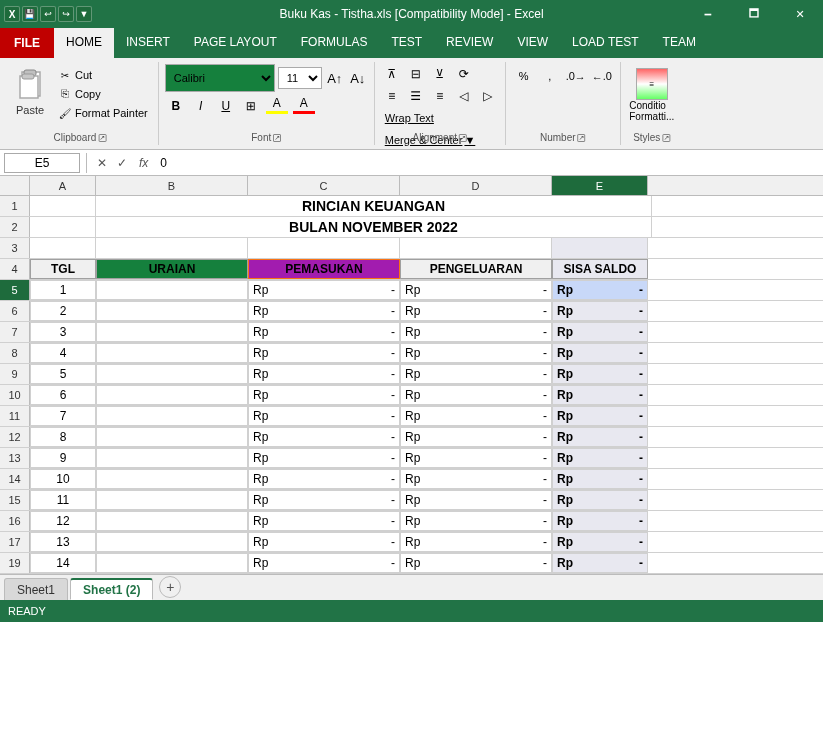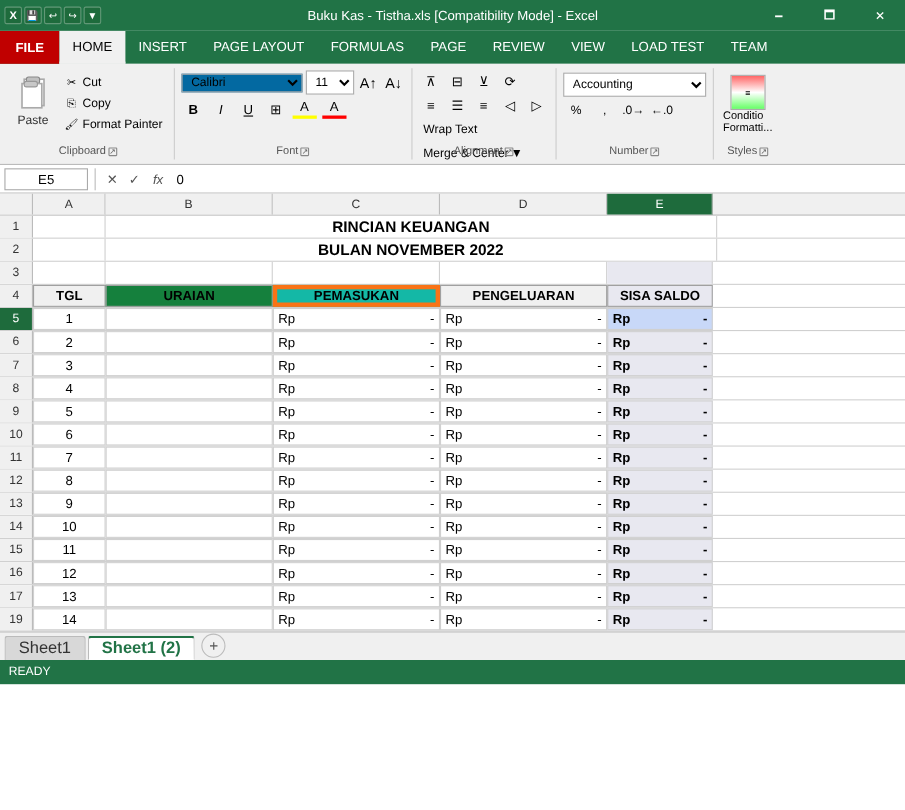--- a/index.html
+++ b/index.html
@@ -191,24 +191,24 @@
       display: flex;
       flex-direction: column;
       gap: 3px;
     }
     .font-row1, .font-row2 {
       display: flex;
       align-items: center;
       gap: 3px;
     }
     .font-select {
-      height: 17px;
+      height: 28px;
       font-size: 11px;
       border: 1px solid #aaa;
-      background: #0369a1;
+      background: #15803d;
       padding: 0 4px;
       width: 110px;
       cursor: pointer;
     }
     .font-size-select {
       height: 22px;
       font-size: 11px;
       border: 1px solid #aaa;
       background: #fff;
       padding: 0 4px;
@@ -250,20 +250,21 @@
       border: none; background: transparent;
       cursor: pointer;
       display: flex; align-items: center; justify-content: center;
       border-radius: 2px;
       font-size: 12px;
     }
     .wrap-merge-row {
       display: flex;
       align-items: center;
       gap: 2px;
+      text-decoration: underline;
     }
     .wrap-text-btn {
       display: flex; align-items: center; gap: 3px;
       padding: 2px 4px;
       font-size: 11px;
       cursor: pointer;
       border-radius: 2px;
       white-space: nowrap;
       height: 20px;
     }
@@ -459,21 +460,21 @@
       background: #f0f0f0;
       border-top: 1px solid #bbb;
       height: 26px;
       display: flex;
       align-items: flex-end;
       padding-left: 4px;
       gap: 0;
     }
     .sheet-tab {
       padding: 3px 12px;
-      font-size: 15px;
+      font-size: 12px;
       cursor: pointer;
       border: 1px solid #bbb;
       border-bottom: none;
       background: #d8d8d8;
       color: #333;
       border-radius: 3px 3px 0 0;
       margin-right: 2px;
       height: 22px;
       display: flex;
       align-items: center;
@@ -566,21 +567,21 @@
     <div class="win-btn close">✕</div>
   </div>
 </div>
 
 <div id="ribbon-tabs">
   <div class="file-tab">FILE</div>
   <div class="ribbon-tab active">HOME</div>
   <div class="ribbon-tab">INSERT</div>
   <div class="ribbon-tab">PAGE LAYOUT</div>
   <div class="ribbon-tab">FORMULAS</div>
-  <div class="ribbon-tab">PAGE</div>
+  <div class="ribbon-tab">TEST</div>
   <div class="ribbon-tab">REVIEW</div>
   <div class="ribbon-tab">VIEW</div>
   <div class="ribbon-tab">LOAD TEST</div>
   <div class="ribbon-tab">TEAM</div>
 </div>
 
 <div id="ribbon">
 
   <div class="ribbon-group">
     <div class="ribbon-group-content">
@@ -679,23 +680,20 @@
       </div>
     </div>
     <div class="ribbon-group-label">
       <span>Alignment</span>
       <span class="group-expand">↗</span>
     </div>
   </div>
 
   <div class="ribbon-group">
     <div class="ribbon-group-content number-group-content">
-      <select class="number-select">
-        <option>Accounting</option>
-      </select>
       <div class="number-row2">
         <button class="num-btn">%</button>
         <button class="num-btn">,</button>
         <button class="num-btn">.0→</button>
         <button class="num-btn">←.0</button>
       </div>
     </div>
     <div class="ribbon-group-label">
       <span>Number</span>
       <span class="group-expand">↗</span>
@@ -767,21 +765,21 @@
     </div>
 
     <div class="grid-row header-row-4">
       <div class="row-header">4</div>
       <div class="grid-cell cell-a col-tgl" style="background:#f0f0f0;font-weight:bold;border:1px solid #a0a0a0;justify-content:center;">
         <span>TGL</span>
       </div>
       <div class="grid-cell cell-b col-uraian" style="background:#15803d;font-weight:bold;border:1px solid #a0a0a0;justify-content:center;">
         <span>URAIAN</span>
       </div>
-      <div class="grid-cell cell-c col-pemasukan" style="background:#14b8a6;font-weight:bold;border:4px solid #f97316;justify-content:center;">
+      <div class="grid-cell cell-c col-pemasukan" style="background:#a21caf;font-weight:bold;border:1px solid #f97316;justify-content:center;">
         <span>PEMASUKAN</span>
       </div>
       <div class="grid-cell cell-d col-pengeluaran" style="background:#f0f0f0;font-weight:bold;border:1px solid #a0a0a0;justify-content:center;">
         <span>PENGELUARAN</span>
       </div>
       <div class="grid-cell cell-e col-saldo" style="background:#e8e8f0;font-weight:bold;border:1px solid #a0a0a0;justify-content:center;">
         <span>SISA SALDO</span>
       </div>
     </div>
 

